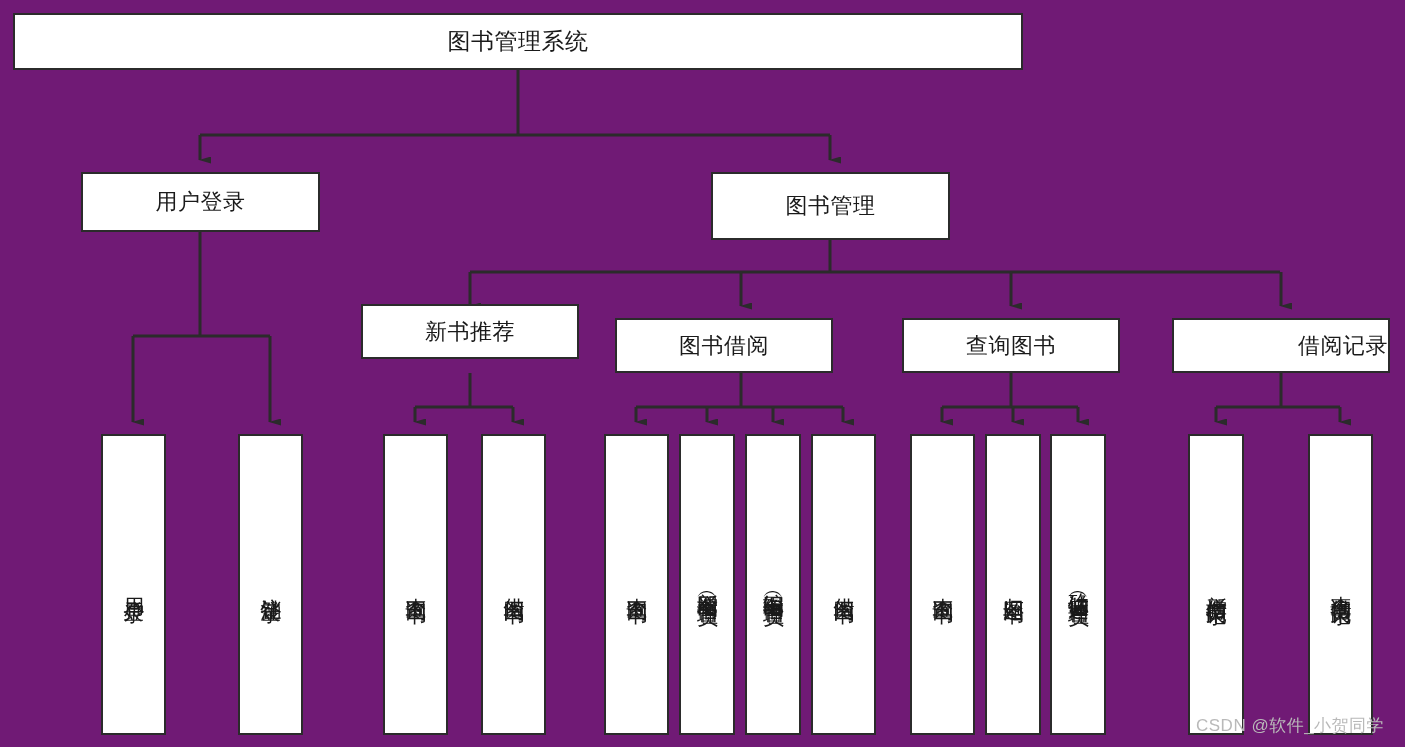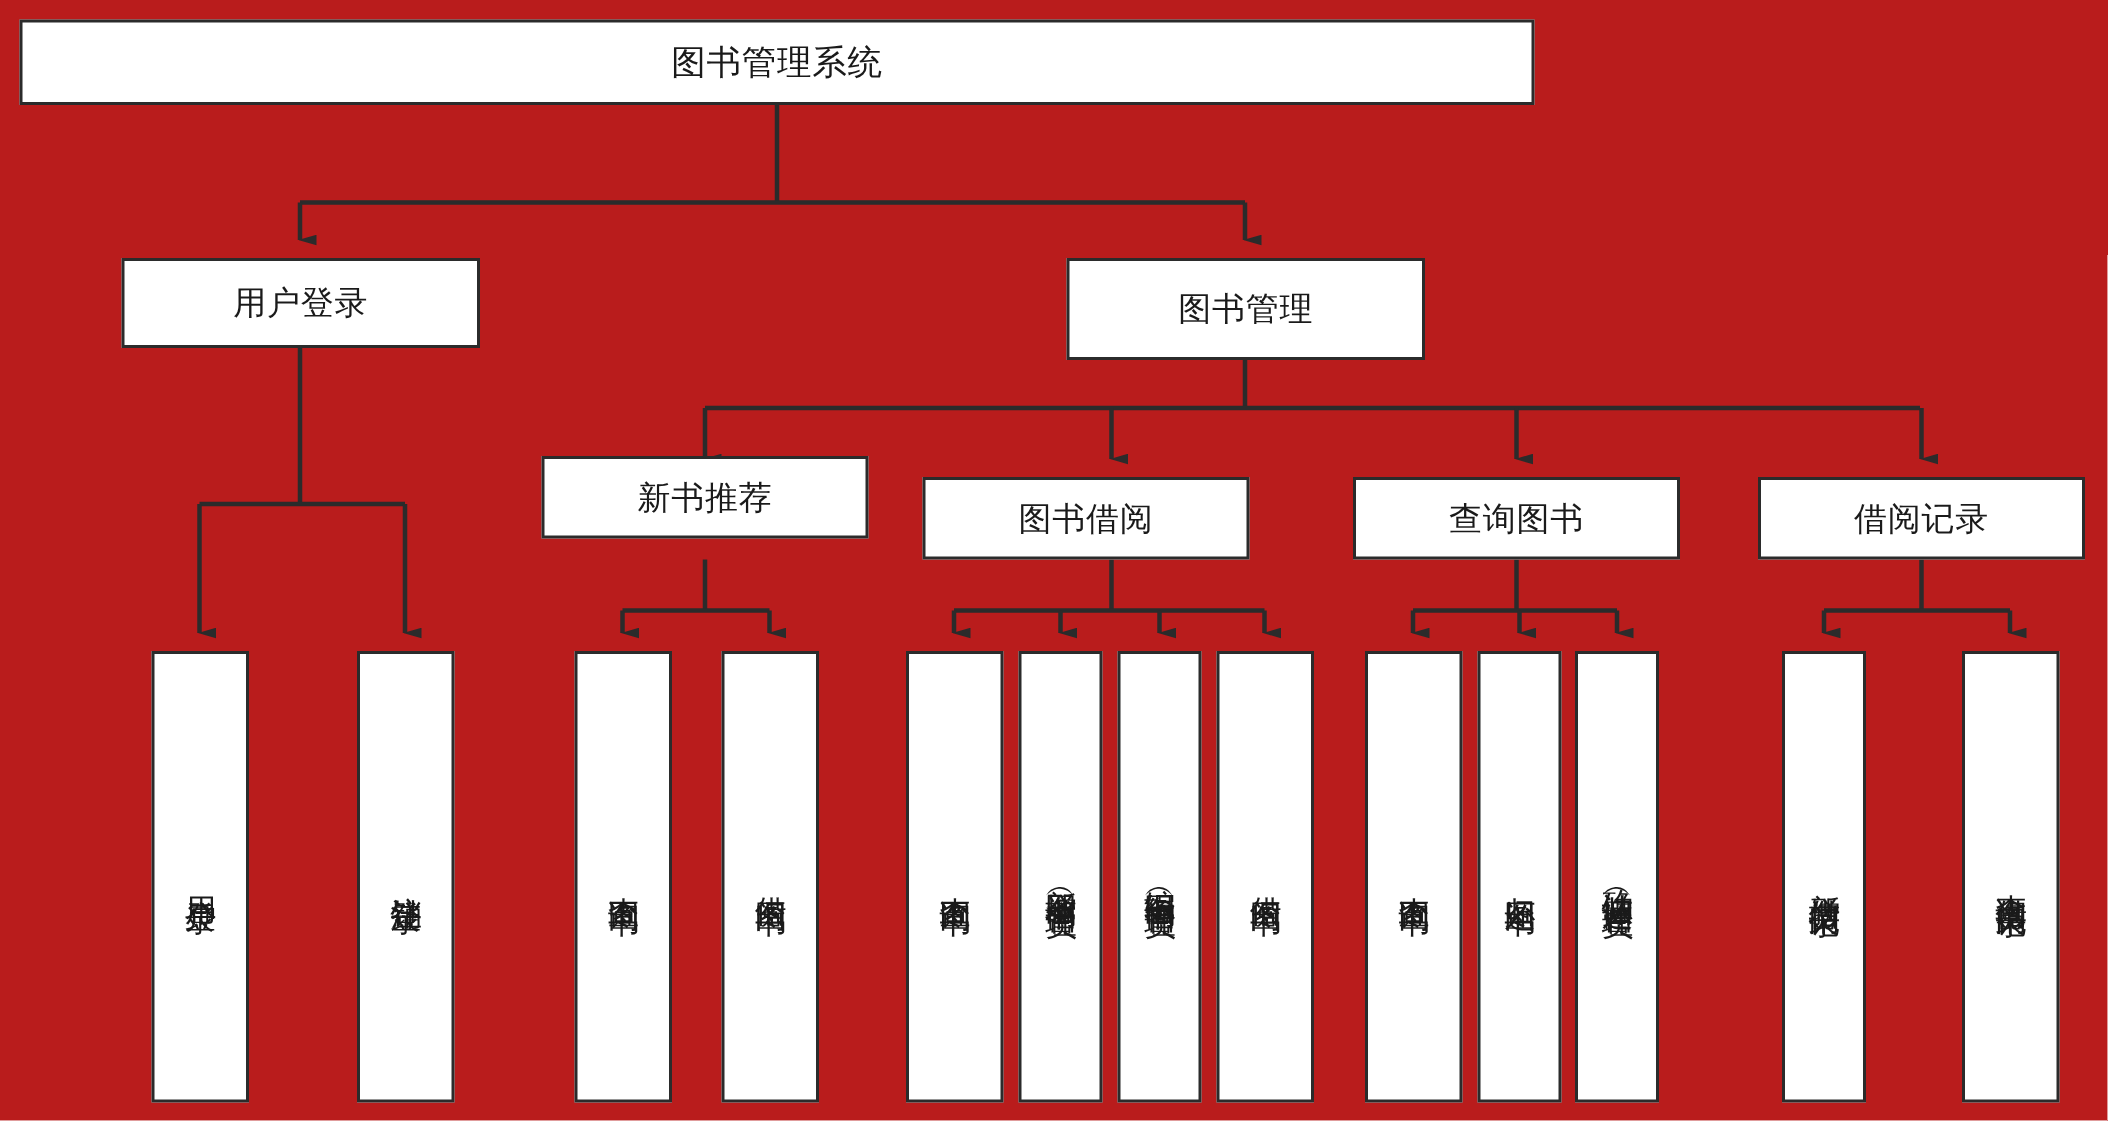--- a/index.html
+++ b/index.html
@@ -7,23 +7,22 @@
     padding: 0;
     background: #ffffff;
   }
   body {
     font-family: "Liberation Sans", "DejaVu Sans", sans-serif;
   }
   #diagram-root {
     position: relative;
     width: 1405px;
     height: 747px;
-    background: #b91c1c;
+    background: #701a75;
     overflow: hidden;
-    font-family: Liberation Serif, serif;
   }
   svg.wires {
     position: absolute;
     left: 0;
     top: 0;
     width: 1405px;
     height: 747px;
     pointer-events: none;
   }
   .node {
@@ -124,21 +123,21 @@
       </div>
       <div class="node horiz" style="left: 361px; top: 304px; width: 218px; height: 55px; align-items: center;">
         <span>新书推荐</span>
       </div>
       <div class="node horiz" style="left: 615px; top: 318px; width: 218px; height: 55px;">
         <span>图书借阅</span>
       </div>
       <div class="node horiz" style="left: 902px; top: 318px; width: 218px; height: 55px;">
         <span>查询图书</span>
       </div>
-      <div class="node horiz" style="left: 1172px; top: 318px; width: 218px; height: 55px;">
+      <div class="node horiz" style="left: 1172px; top: 318px; width: 218px; height: 55px; justify-content: flex-end;">
         <span>借阅记录</span>
       </div>
       <div class="node vert" style="left: 101px; top: 434px; width: 65px; height: 301px;">
         <span>用户登录</span>
       </div>
       <div class="node vert" style="left: 238px; top: 434px; width: 65px; height: 301px;">
         <span>注销登录</span>
       </div>
       <div class="node vert" style="left: 383px; top: 434px; width: 65px; height: 301px;">
         <span>查询图书</span>
@@ -168,14 +167,15 @@
         <span>确认归还（管理员）</span>
       </div>
       <div class="node vert" style="left: 1188px; top: 434px; width: 56px; height: 301px;">
         <span>新增借阅记录</span>
       </div>
       <div class="node vert" style="left: 1308px; top: 434px; width: 65px; height: 301px;">
         <span>查询借阅记录</span>
       </div>
     </div>
 
+  <div class="watermark" style="left: 1196px; top: 714px;">CSDN @软件_小贺同学</div>
 
 </div>
 
 </body></html>

